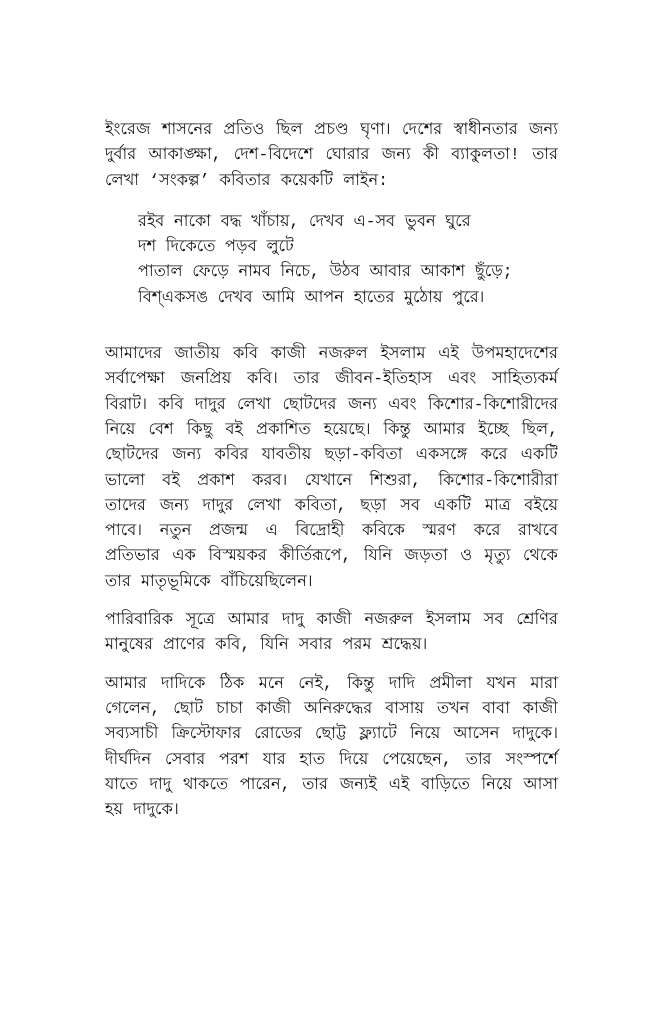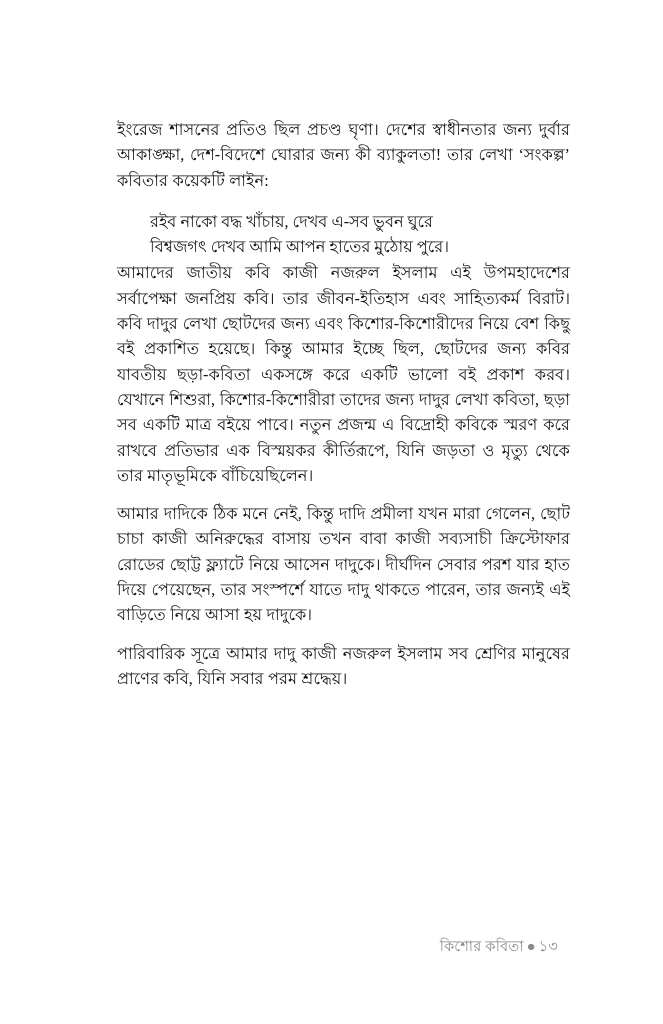--- a/index.html
+++ b/index.html
@@ -20,42 +20,43 @@
     position: absolute;
     left: 0;
     top: 0;
     width: 663px;
     height: 1024px;
     background: #ffffff;
   }
 
   .content {
     position: absolute;
-    left: 117px;
+    left: 105px;
     top: 118px;
     width: 453px;
+    font-family: Liberation Mono, monospace;
   }
 
   .para {
     font-size: 16.2px;
     line-height: 25.3px;
     text-align: justify;
     text-justify: inter-word;
     margin: 0 0 13px 0;
     letter-spacing: 0.05px;
     word-spacing: 0.4px;
     color: #131313;
   }
 
   .para:last-of-type {
     margin-bottom: 0;
   }
 
   .poem {
-    margin: 16px 0 1px 0;
+    margin: 16px 0 31px 0;
     padding-left: 33px;
   }
 
   .poem-line {
     font-size: 16.2px;
     line-height: 25.3px;
     text-align: left;
     white-space: nowrap;
     color: #131313;
   }
@@ -81,29 +82,28 @@
 <body>
 
 <div class="page">
 
   <div class="content">
 
     <p class="para">ইংরেজ শাসনের প্রতিও ছিল প্রচণ্ড ঘৃণা। দেশের স্বাধীনতার জন্য দুর্বার আকাঙ্ক্ষা, দেশ-বিদেশে ঘোরার জন্য কী ব্যাকুলতা! তার লেখা ‘সংকল্প’ কবিতার কয়েকটি লাইন:</p>
 
     <div class="poem">
       <div class="poem-line">রইব নাকো বদ্ধ খাঁচায়, দেখব এ-সব ভুবন ঘুরে</div>
-      <div class="poem-line">বিশ্বজগৎ দেখব আমি আপন হাতের মুঠোয় পুরে।</div>
+      <div class="poem-line">দশ দিকেতে পড়ব লুটে</div>
+      <div class="poem-line">পাতাল ফেড়ে নামব নিচে, উঠব আবার আকাশ ছুঁড়ে;</div>
+      <div class="poem-line">বিশ্একসঙ দেখব আমি আপন হাতের মুঠোয় পুরে।</div>
     </div>
 
     <p class="para">আমাদের জাতীয় কবি কাজী নজরুল ইসলাম এই উপমহাদেশের সর্বাপেক্ষা জনপ্রিয় কবি। তার জীবন-ইতিহাস এবং সাহিত্যকর্ম বিরাট। কবি দাদুর লেখা ছোটদের জন্য এবং কিশোর-কিশোরীদের নিয়ে বেশ কিছু বই প্রকাশিত হয়েছে। কিন্তু আমার ইচ্ছে ছিল, ছোটদের জন্য কবির যাবতীয় ছড়া-কবিতা একসঙ্গে করে একটি ভালো বই প্রকাশ করব। যেখানে শিশুরা, কিশোর-কিশোরীরা তাদের জন্য দাদুর লেখা কবিতা, ছড়া সব একটি মাত্র বইয়ে পাবে। নতুন প্রজন্ম এ বিদ্রোহী কবিকে স্মরণ করে রাখবে প্রতিভার এক বিস্ময়কর কীর্তিরূপে, যিনি জড়তা ও মৃত্যু থেকে তার মাতৃভূমিকে বাঁচিয়েছিলেন।</p>
 
 
+    <p class="para">পারিবারিক সূত্রে আমার দাদু কাজী নজরুল ইসলাম সব শ্রেণির মানুষের প্রাণের কবি, যিনি সবার পরম শ্রদ্ধেয়।</p>
+
     <p class="para">আমার দাদিকে ঠিক মনে নেই, কিন্তু দাদি প্রমীলা যখন মারা গেলেন, ছোট চাচা কাজী অনিরুদ্ধের বাসায় তখন বাবা কাজী সব্যসাচী ক্রিস্টোফার রোডের ছোট্ট ফ্ল্যাটে নিয়ে আসেন দাদুকে। দীর্ঘদিন সেবার পরশ যার হাত দিয়ে পেয়েছেন, তার সংস্পর্শে যাতে দাদু থাকতে পারেন, তার জন্যই এই বাড়িতে নিয়ে আসা হয় দাদুকে।</p>
-
-    <p class="para">পারিবারিক সূত্রে আমার দাদু কাজী নজরুল ইসলাম সব শ্রেণির মানুষের প্রাণের কবি, যিনি সবার পরম শ্রদ্ধেয়।</p>
 
   </div>
 
-  <div class="footer">
-    <span>কিশোর কবিতা</span><span class="footer-bullet">●</span><span>১৩</span>
-  </div>
 
 </div>
 
 </body></html>

